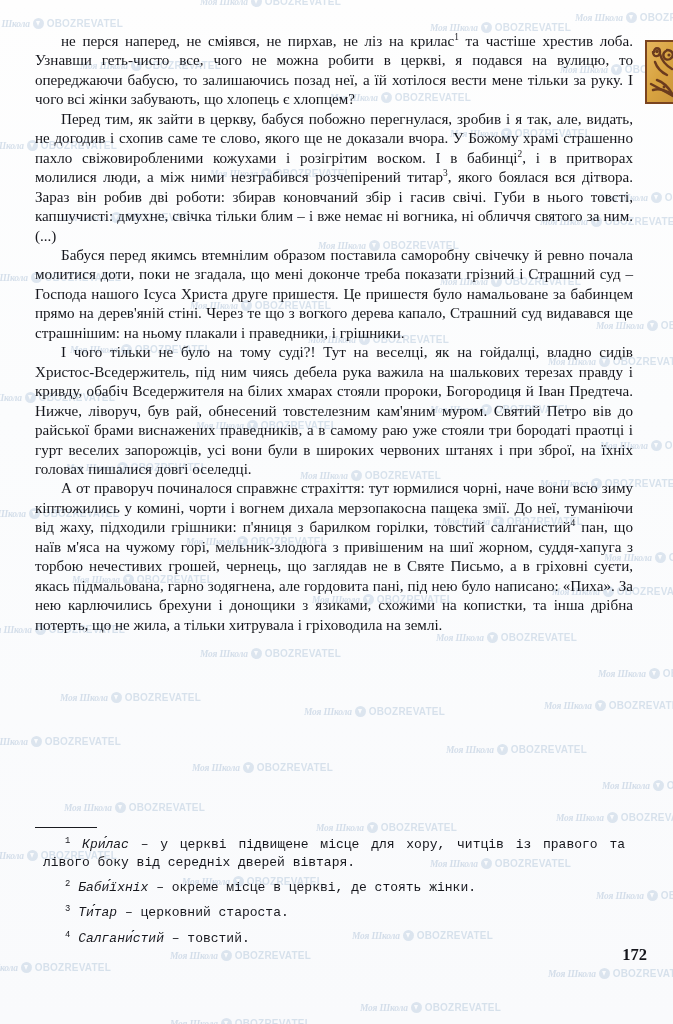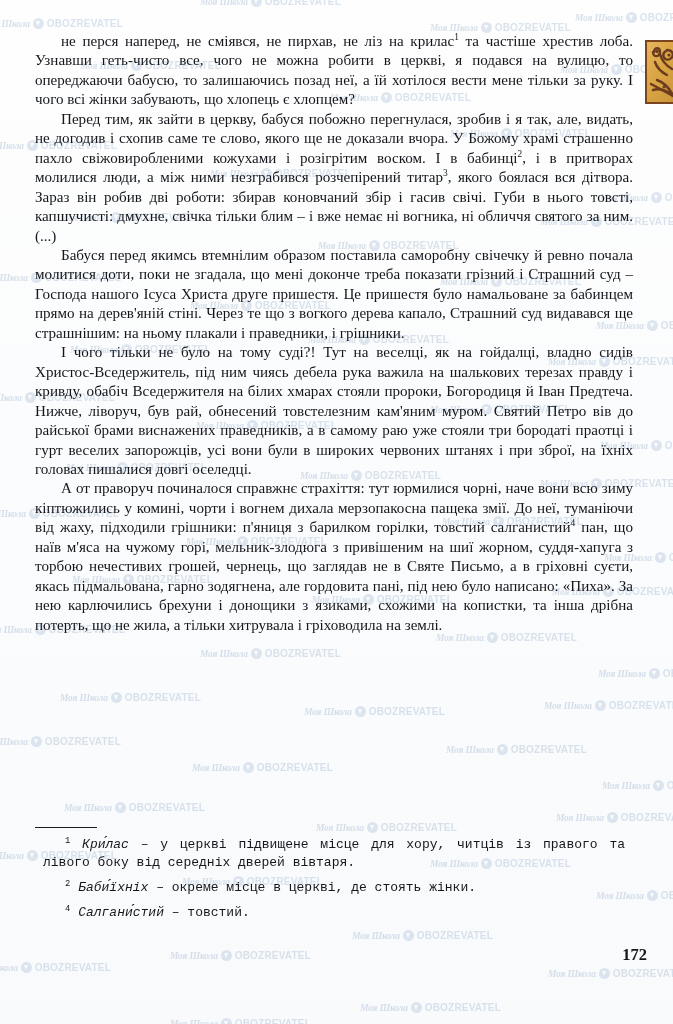--- a/index.html
+++ b/index.html
@@ -487,19 +487,20 @@
       <p class="body-par">Бабуся перед якимсь втемнілим образом поставила саморобну свічечку й ревно почала молитися доти, поки не згадала, що мені доконче треба показати грізний і Страшний суд – Господа нашого Ісуса Христа друге пришестя. Це пришестя було намальоване за бабинцем прямо на дерев'яній стіні. Через те що з вогкого дерева капало, Страшний суд видавався ще страшнішим: на ньому плакали і праведники, і грішники.</p>
       <p class="body-par">І чого тільки не було на тому суді?! Тут на веселці, як на гойдалці, владно сидів Христос-Вседержитель, під ним чиясь дебела рука важила на шалькових терезах правду і кривду, обабіч Вседержителя на білих хмарах стояли пророки, Богородиця й Іван Предтеча. Нижче, ліворуч, був рай, обнесений товстелезним кам'яним муром. Святий Петро вів до райської брами виснажених праведників, а в самому раю уже стояли три бородаті праотці і гурт веселих запорожців, усі вони були в широких червоних штанях і при зброї, на їхніх головах пишалися довгі оселедці.</p>
       <p class="body-par">А от праворуч починалося справжнє страхіття: тут юрмилися чорні, наче вони всю зиму кіптюжились у комині, чорти і вогнем дихала мерзопакосна пащека змії. До неї, туманіючи від жаху, підходили грішники: п'яниця з барилком горілки, товстий салганистий<sup>4</sup> пан, що наїв м'яса на чужому горі, мельник-злодюга з привішеним на шиї жорном, суддя-хапуга з торбою нечестивих грошей, чернець, що заглядав не в Святе Письмо, а в гріховні суєти, якась підмальована, гарно зодягнена, але гордовита пані, під нею було написано: «Пиха». За нею карлючились брехуни і донощики з язиками, схожими на копистки, та інша дрібна потерть, що не жила, а тільки хитрувала і гріховодила на землі.</p>
     </div>
 
   <div id="footnotes">
     <div id="fn-rule"></div>
     <div id="fn-list">
         <p class="fn"><sup>1</sup> <i>Кри́лас</i><span> – у церкві підвищене місце для хору, читців із правого та лівого боку від середніх дверей вівтаря.</span></p>
         <p class="fn"><sup>2</sup> <i>Баби́їхніх</i><span> – окреме місце в церкві, де стоять жінки.</span></p>
+        <p class="fn"><sup>3</sup> <i>Ти́тар</i><span> – церковний староста.</span></p>
         <p class="fn"><sup>4</sup> <i>Салгани́стий</i><span> – товстий.</span></p>
       </div>
   </div>
 
   <div id="page-number">172</div>
 
 </div>
 
 </body></html>

